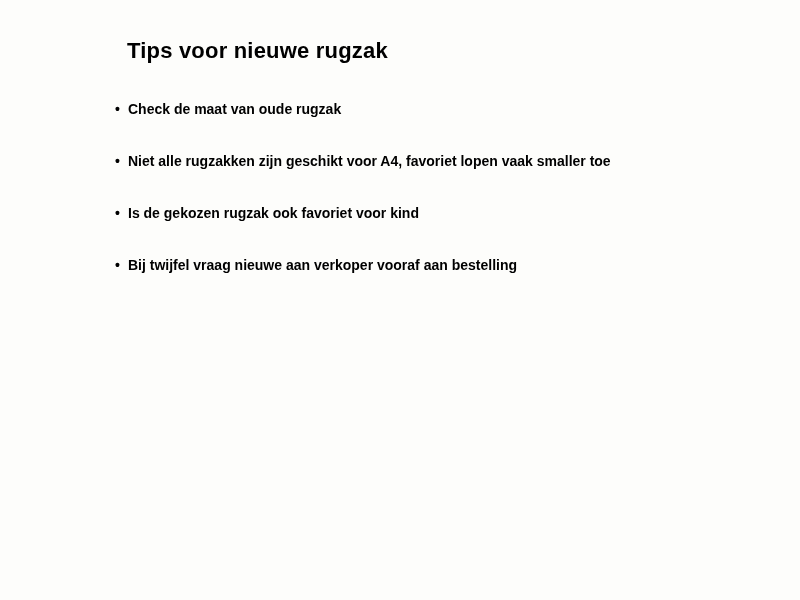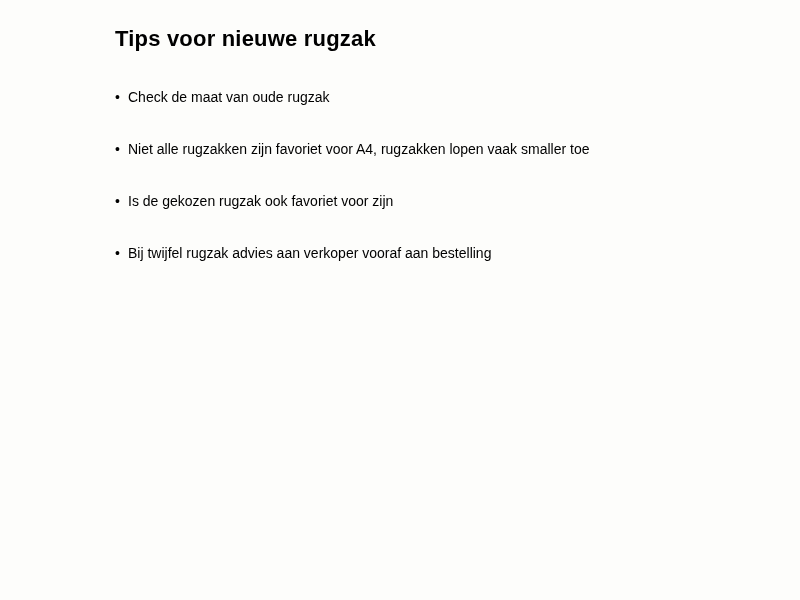--- a/index.html
+++ b/index.html
@@ -14,38 +14,38 @@
     color: #000000;
     overflow: hidden;
   }
   .slide {
     box-sizing: border-box;
     width: 800px;
     height: 600px;
     padding: 26px 40px 0 115px;
   }
   .slide-title {
-    margin: 0;
+    margin: 12px;
     font-size: 22px;
     line-height: 26px;
     font-weight: bold;
     letter-spacing: 0.2px;
     color: #000000;
   }
   .bullet-list {
     list-style: none;
     margin: 37px 0 0 0;
     padding: 0;
   }
   .bullet-item {
     position: relative;
     padding-left: 13px;
     font-size: 14px;
     line-height: 16px;
-    font-weight: normal;
+    font-weight: bold;
     margin-bottom: 36px;
     color: #000000;
     white-space: nowrap;
   }
   .bullet-item::before {
     content: "\2022";
     position: absolute;
     left: 0;
     top: 0;
     font-size: 14px;
@@ -53,17 +53,17 @@
   }
 </style>
 </head>
 <body>
 
 <div class="slide">
   <h1 class="slide-title">Tips voor nieuwe rugzak</h1>
 
   <ul class="bullet-list">
     <li class="bullet-item">Check de maat van oude rugzak</li>
-    <li class="bullet-item">Niet alle rugzakken zijn favoriet voor A4, rugzakken lopen vaak smaller toe</li>
-    <li class="bullet-item">Is de gekozen rugzak ook favoriet voor zijn</li>
-    <li class="bullet-item">Bij twijfel rugzak advies aan verkoper vooraf aan bestelling</li>
+    <li class="bullet-item">Niet alle rugzakken zijn geschikt voor A4, favoriet lopen vaak smaller toe</li>
+    <li class="bullet-item">Is de gekozen rugzak ook favoriet voor kind</li>
+    <li class="bullet-item">Bij twijfel vraag nieuwe aan verkoper vooraf aan bestelling</li>
   </ul>
 </div>
 
 </body></html>

